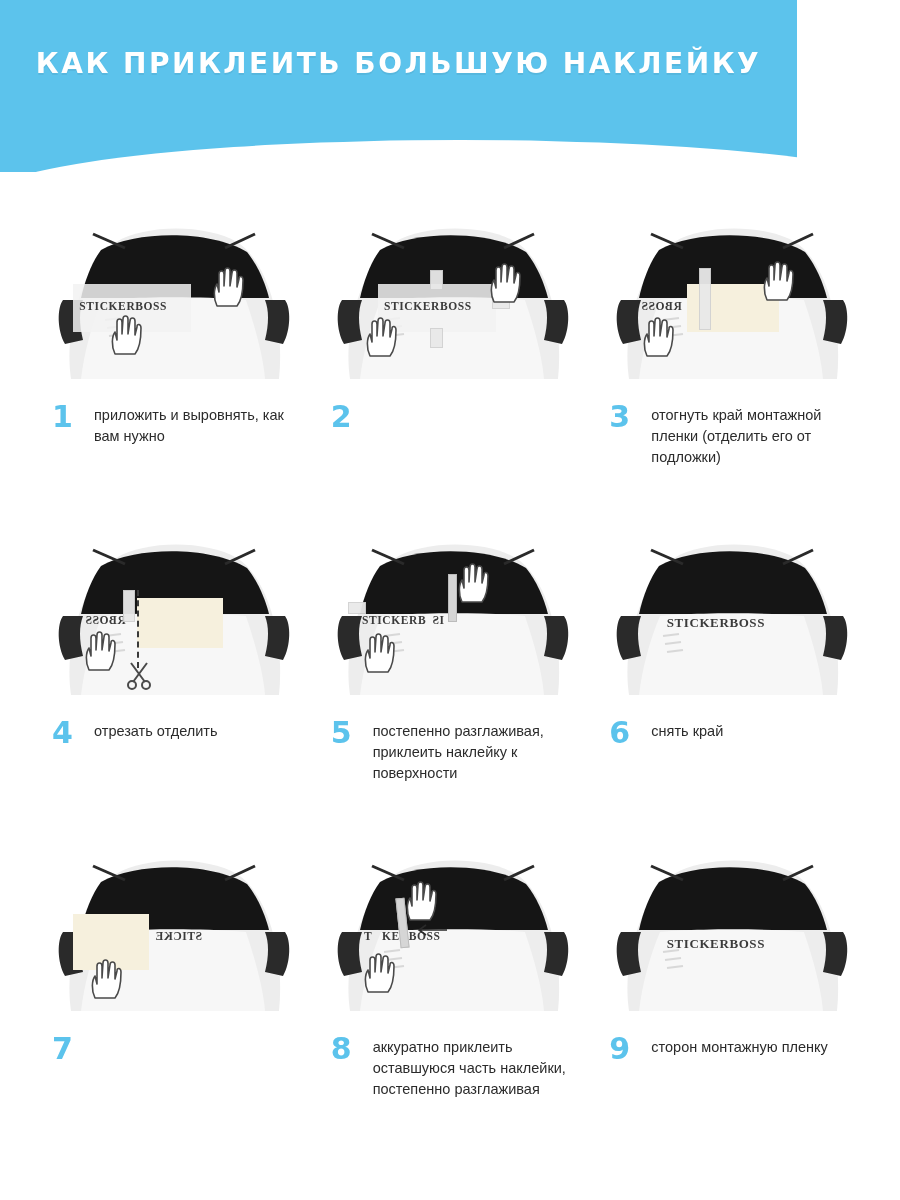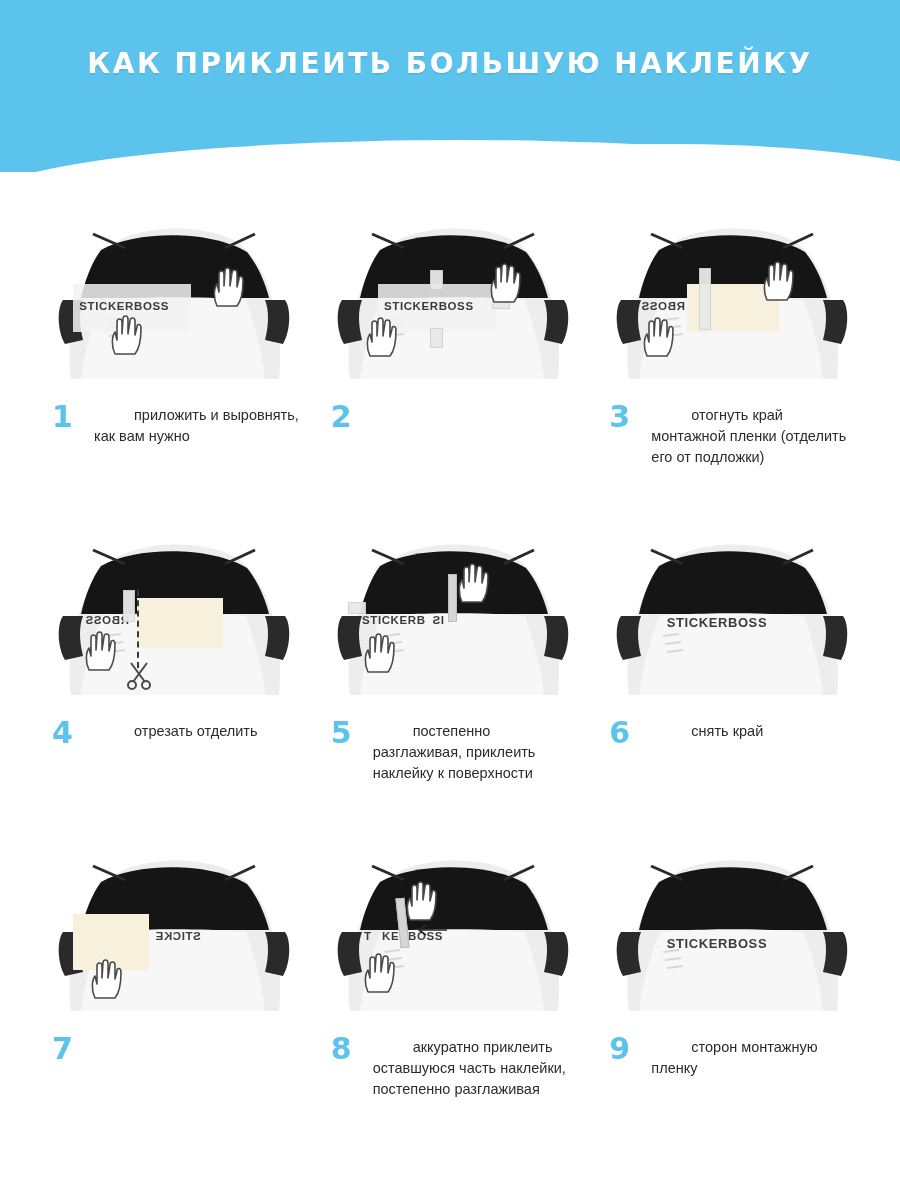--- a/index.html
+++ b/index.html
@@ -10,21 +10,21 @@
     width: 900px;
     height: 1200px;
     background: #ffffff;
     font-family: "Liberation Sans", sans-serif;
     overflow: hidden;
   }
 
   
   .header {
     position: relative;
-    width: 900px;
+    width: 797px;
     height: 172px;
     background: #5cc3ec;
     overflow: hidden;
   }
   .header-inner {
     padding-top: 44px;
     text-align: center;
   }
   .header-title-l1,
   .header-title-l2 {
@@ -82,21 +82,21 @@
   .car svg { display: block; }
 
   .sticker-overlay {
     position: absolute;
     left: 0; top: 0;
     width: 260px; height: 185px;
     pointer-events: none;
   }
   .sticker-text {
     position: absolute;
-    font-family: Liberation Sans, sans-serif;
+    font-family: Liberation Serif, serif;
     font-weight: bold;
     font-size: 11.5px;
     letter-spacing: 0.6px;
     color: #3b3b3b;
   }
   .paper {
     position: absolute;
     background: #f6f0dd;
   }
   .tape {
@@ -129,21 +129,20 @@
     font-weight: bold;
     font-size: 30px;
     font-family: "DejaVu Sans", sans-serif;
   }
   .step-text {
     color: #2b2b2b;
     font-size: 14.5px;
     line-height: 21px;
     font-family: "Liberation Sans", sans-serif;
     max-width: 190px;
-    margin-left: 40px;
   }
   .row-spacer { height: 52px; grid-column: 1 / -1; }
 </style>
 </head>
 <body>
 
 <div class="header">
   <div class="header-inner">
     <div class="header-title-l1">КАК ПРИКЛЕИТЬ БОЛЬШУЮ НАКЛЕЙКУ</div>
   </div>

